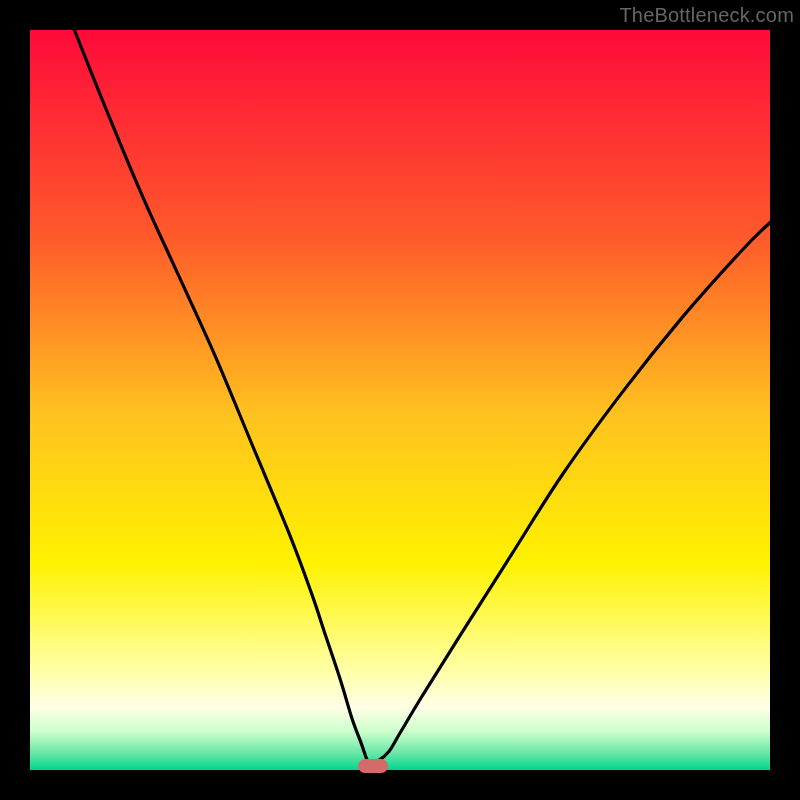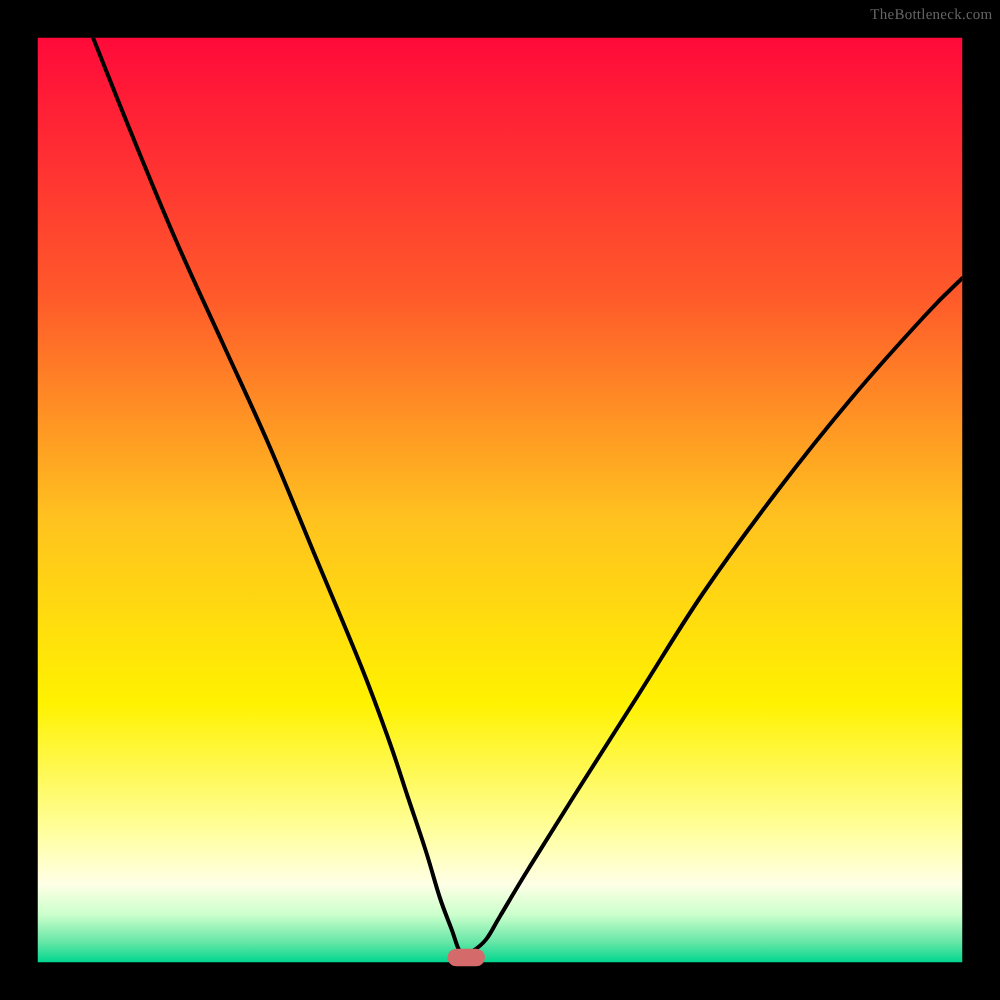--- a/index.html
+++ b/index.html
@@ -42,22 +42,22 @@
     position: absolute;
     width: 30px;
     height: 14px;
     border-radius: 7px;
     transform: translate(-50%, -50%);
   }
   .watermark {
     position: absolute;
     top: 4px;
     right: 6px;
-    font-family: Liberation Serif, serif;
-    font-size: 12px;
+    font-family: Liberation Sans, sans-serif;
+    font-size: 20px;
     color: #666;
     letter-spacing: 0.2px;
   }
 </style>
 </head>
 <body>
 
 <div class="frame">
   <div class="watermark">TheBottleneck.com</div>
   <div class="plot">

